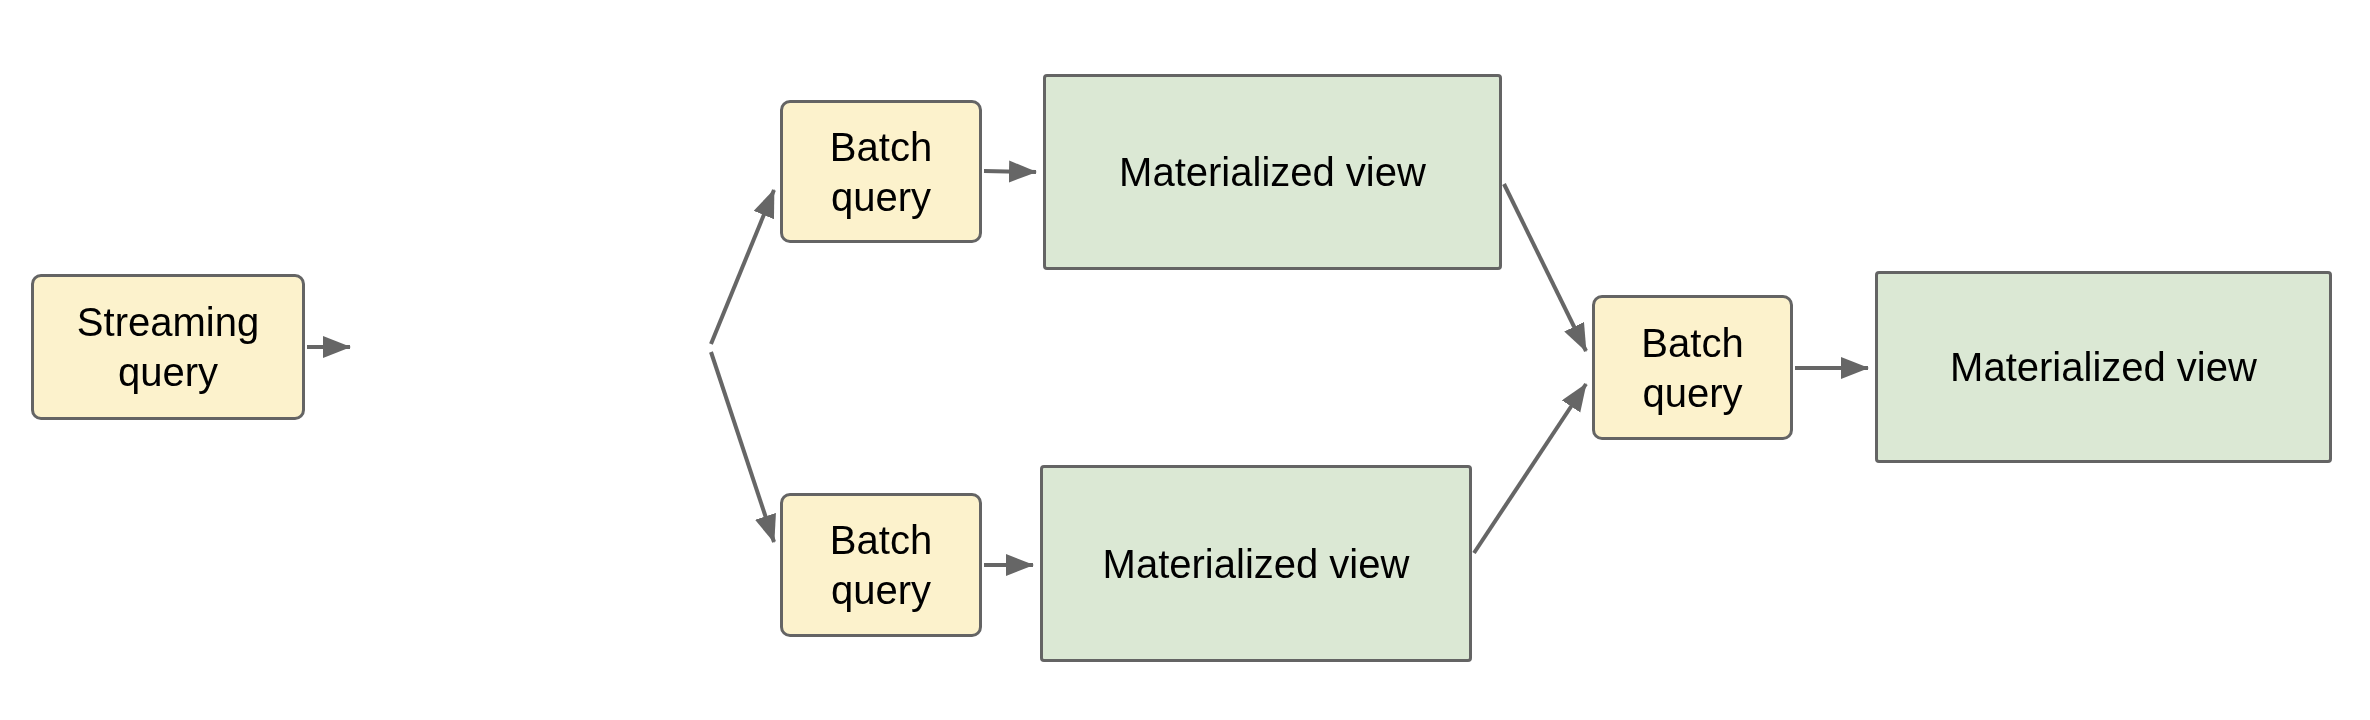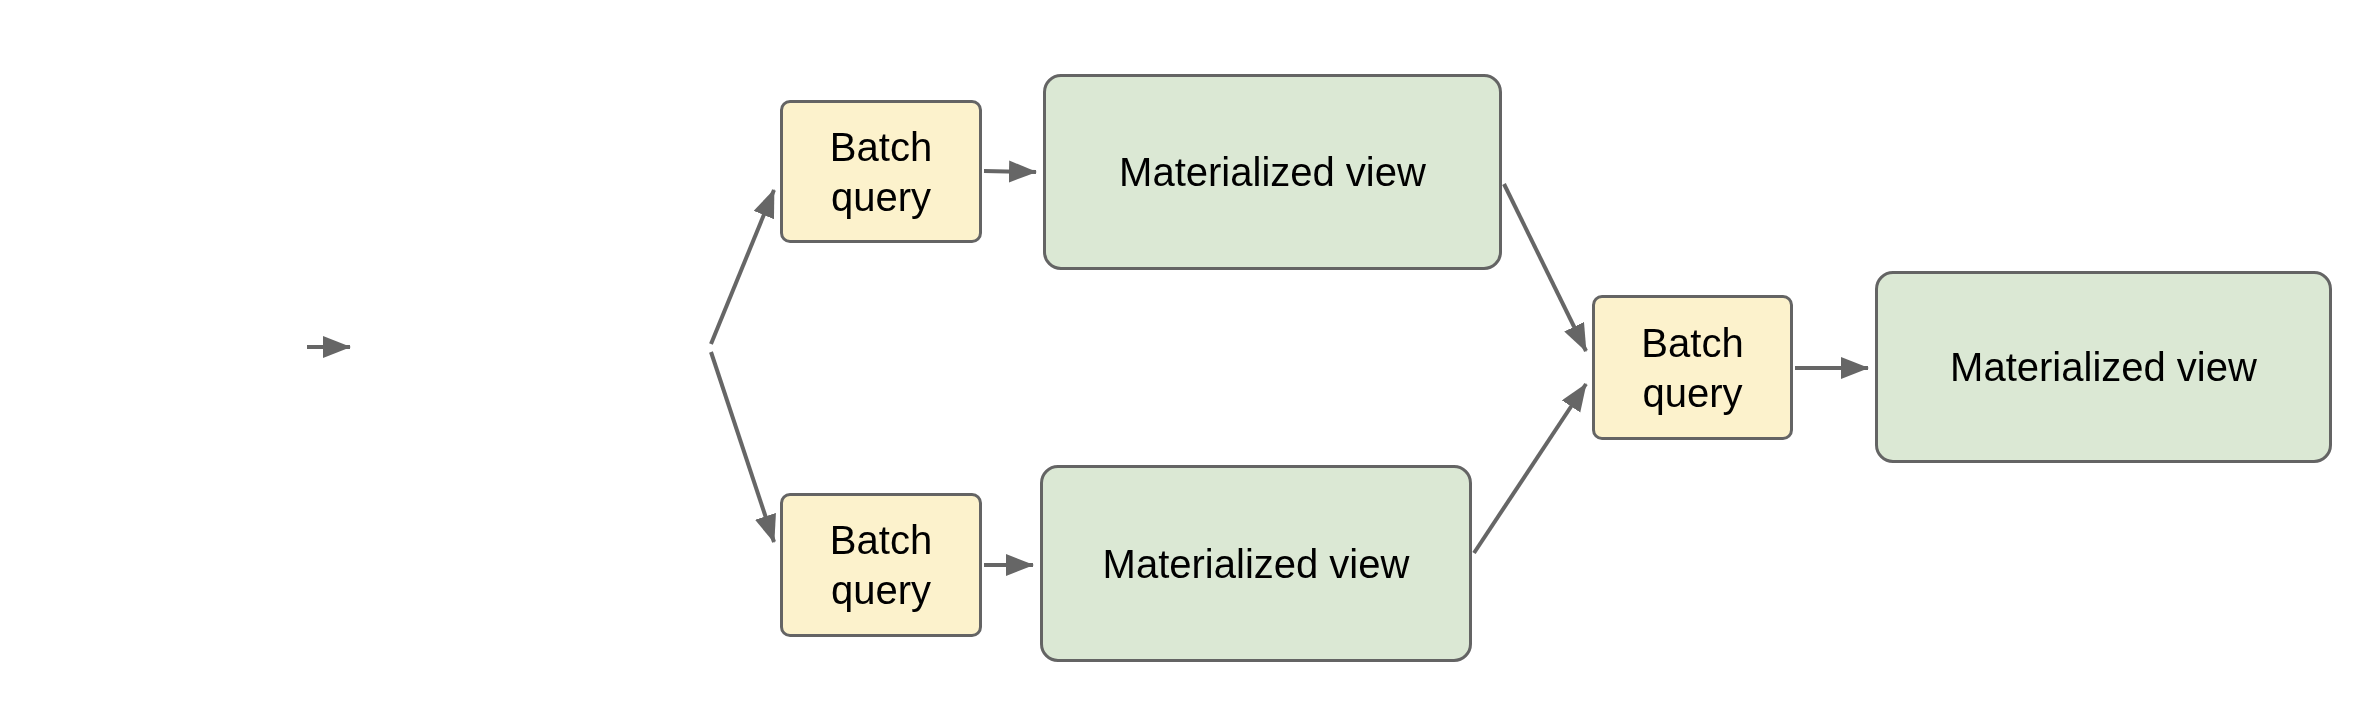--- a/index.html
+++ b/index.html
@@ -35,21 +35,21 @@
     font-size: 40px;
     line-height: 50px;
     padding: 0 14px;
   }
   .node.query {
     background: var(--query-fill, #fcf2cc);
     border-radius: 10px;
   }
   .node.data {
     background: var(--data-fill, #dbe8d4);
-    border-radius: 18px;
+    border-radius: 4px;
   }
   
   #n-streaming-query      { left: 31px;   top: 274px; width: 274px; height: 146px; }
   #n-table                { left: 357px;  top: 251px; width: 353px; height: 194px; }
   #n-batch-query-top      { left: 780px;  top: 100px; width: 202px; height: 143px; }
   #n-mv-top               { left: 1043px; top: 74px;  width: 459px; height: 196px; }
   #n-batch-query-bottom   { left: 780px;  top: 493px; width: 202px; height: 144px; }
   #n-mv-bottom            { left: 1040px; top: 465px; width: 432px; height: 197px; }
   #n-batch-query-center   { left: 1592px; top: 295px; width: 201px; height: 145px; }
   #n-mv-right             { left: 1875px; top: 271px; width: 457px; height: 192px; }
@@ -74,20 +74,23 @@
     <line class="edge" x1="307" y1="347" x2="350" y2="347" marker-end="url(#arrowhead)" stroke="#666666"></line>
     <line class="edge" x1="711" y1="344" x2="774" y2="190" marker-end="url(#arrowhead)" stroke="#666666"></line>
     <line class="edge" x1="711" y1="352" x2="774" y2="542" marker-end="url(#arrowhead)" stroke="#666666"></line>
     <line class="edge" x1="984" y1="171" x2="1036" y2="172" marker-end="url(#arrowhead)" stroke="#666666"></line>
     <line class="edge" x1="984" y1="565" x2="1033" y2="565" marker-end="url(#arrowhead)" stroke="#666666"></line>
     <line class="edge" x1="1504" y1="184" x2="1586" y2="351" marker-end="url(#arrowhead)" stroke="#666666"></line>
     <line class="edge" x1="1474" y1="553" x2="1586" y2="384" marker-end="url(#arrowhead)" stroke="#666666"></line>
     <line class="edge" x1="1795" y1="368" x2="1868" y2="368" marker-end="url(#arrowhead)" stroke="#666666"></line>
   </svg>
 
+  <div class="node query" id="n-streaming-query">
+    <span>Streaming query</span>
+  </div>
 
 
   <div class="node query" id="n-batch-query-top">
     <span>Batch query</span>
   </div>
 
   <div class="node data" id="n-mv-top">
     <span>Materialized view</span>
   </div>
 

